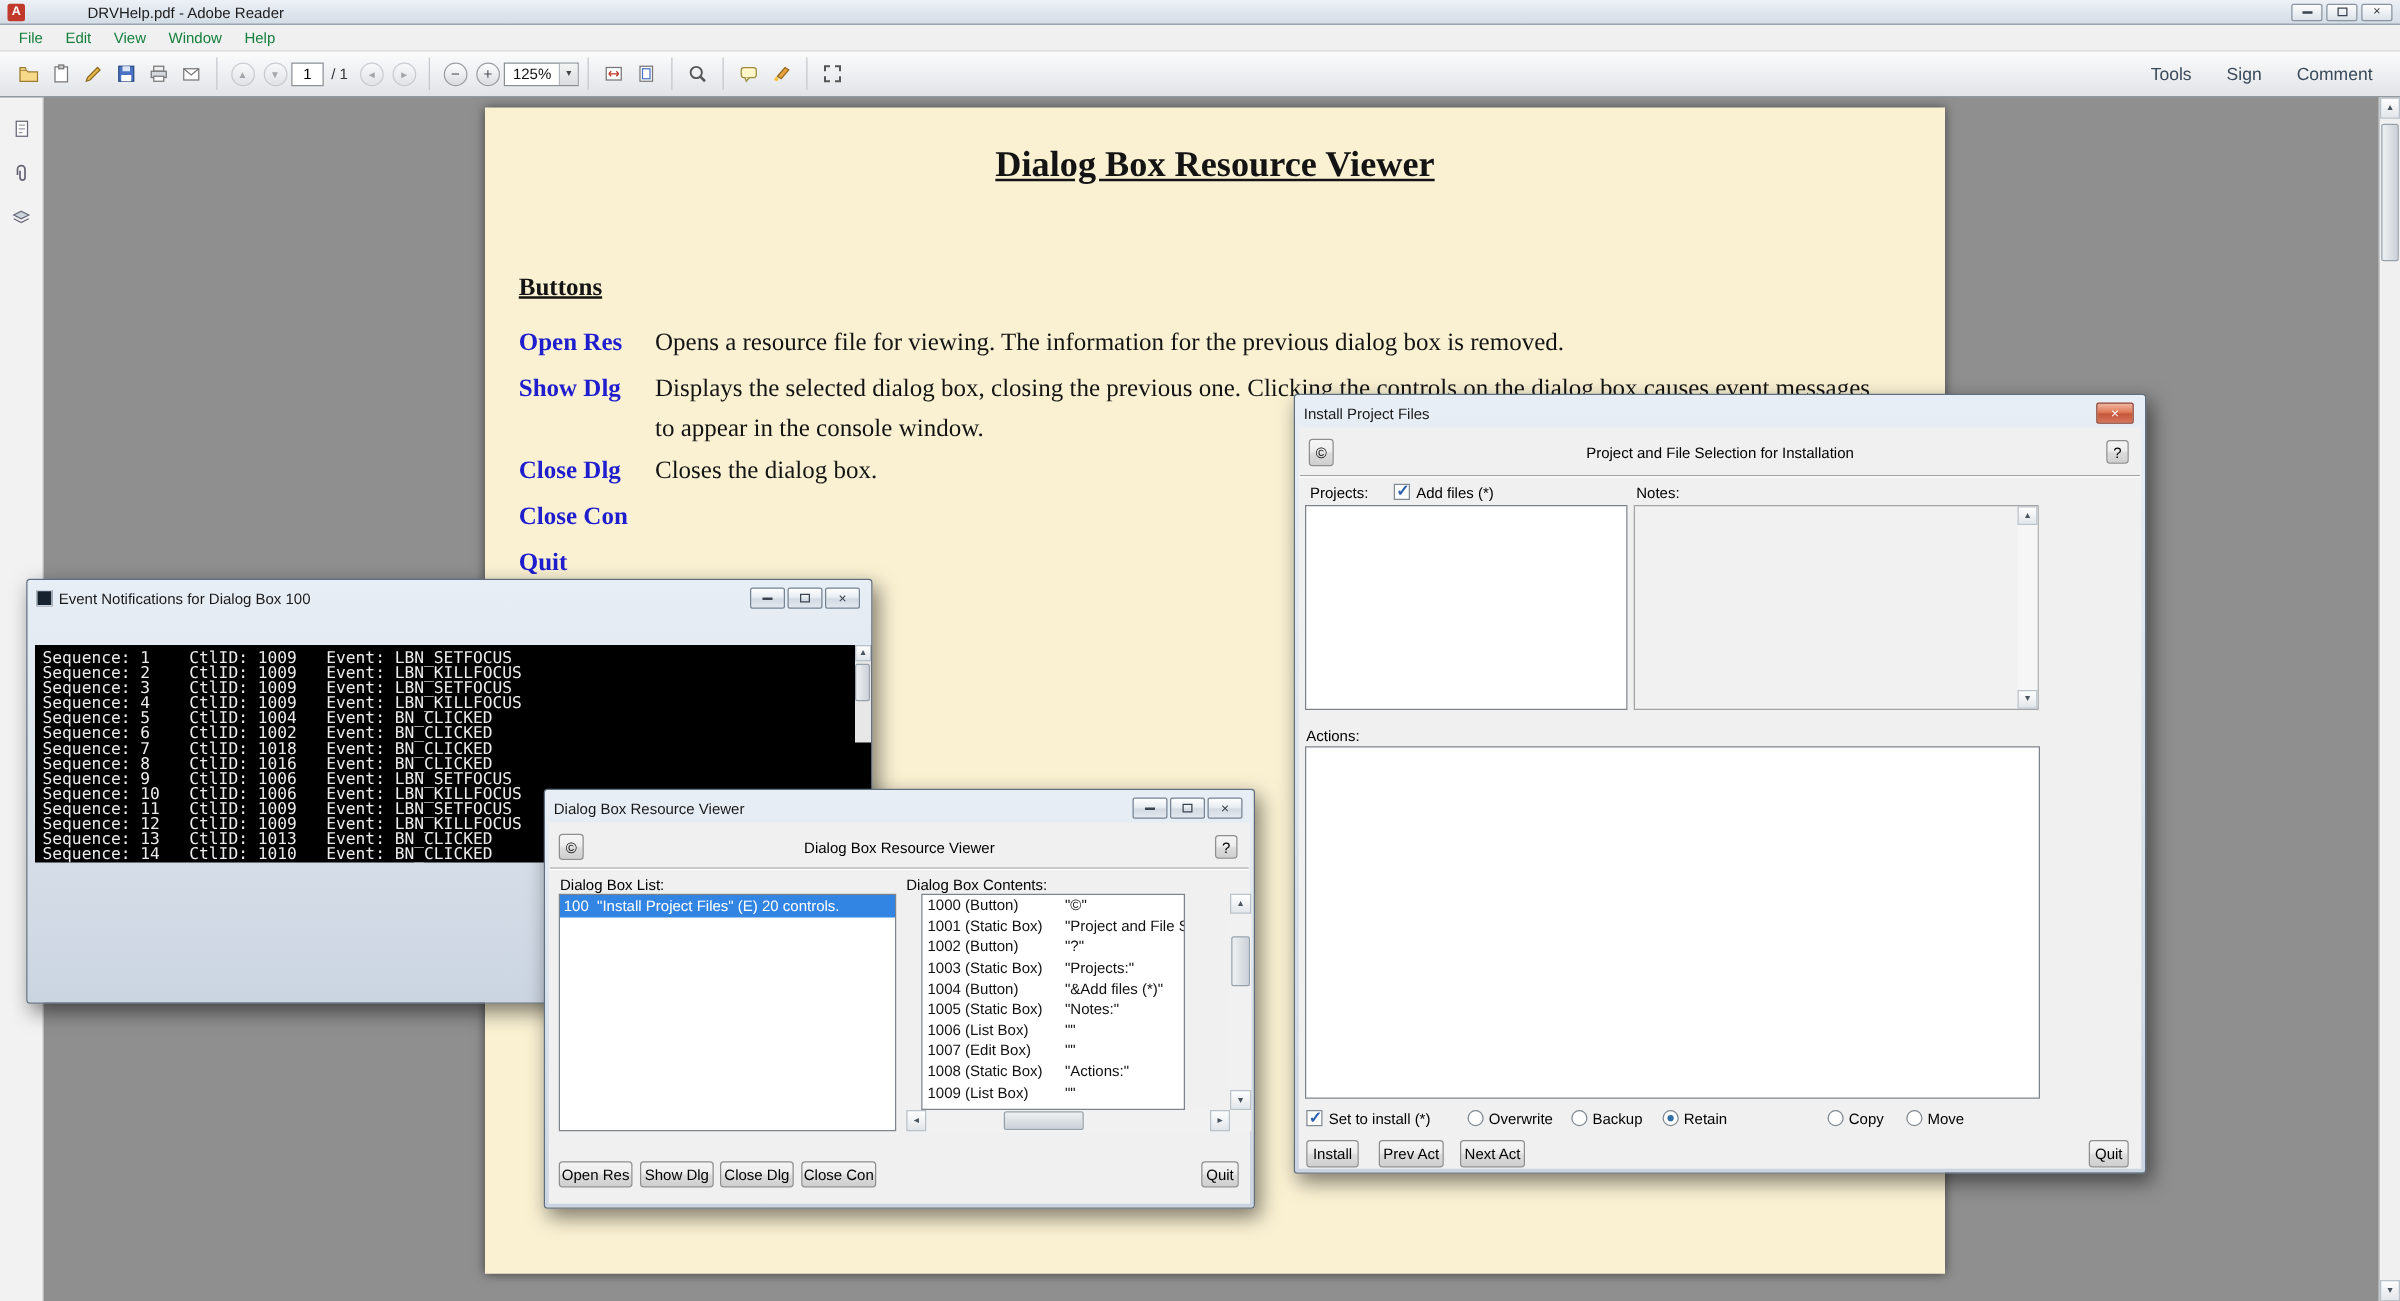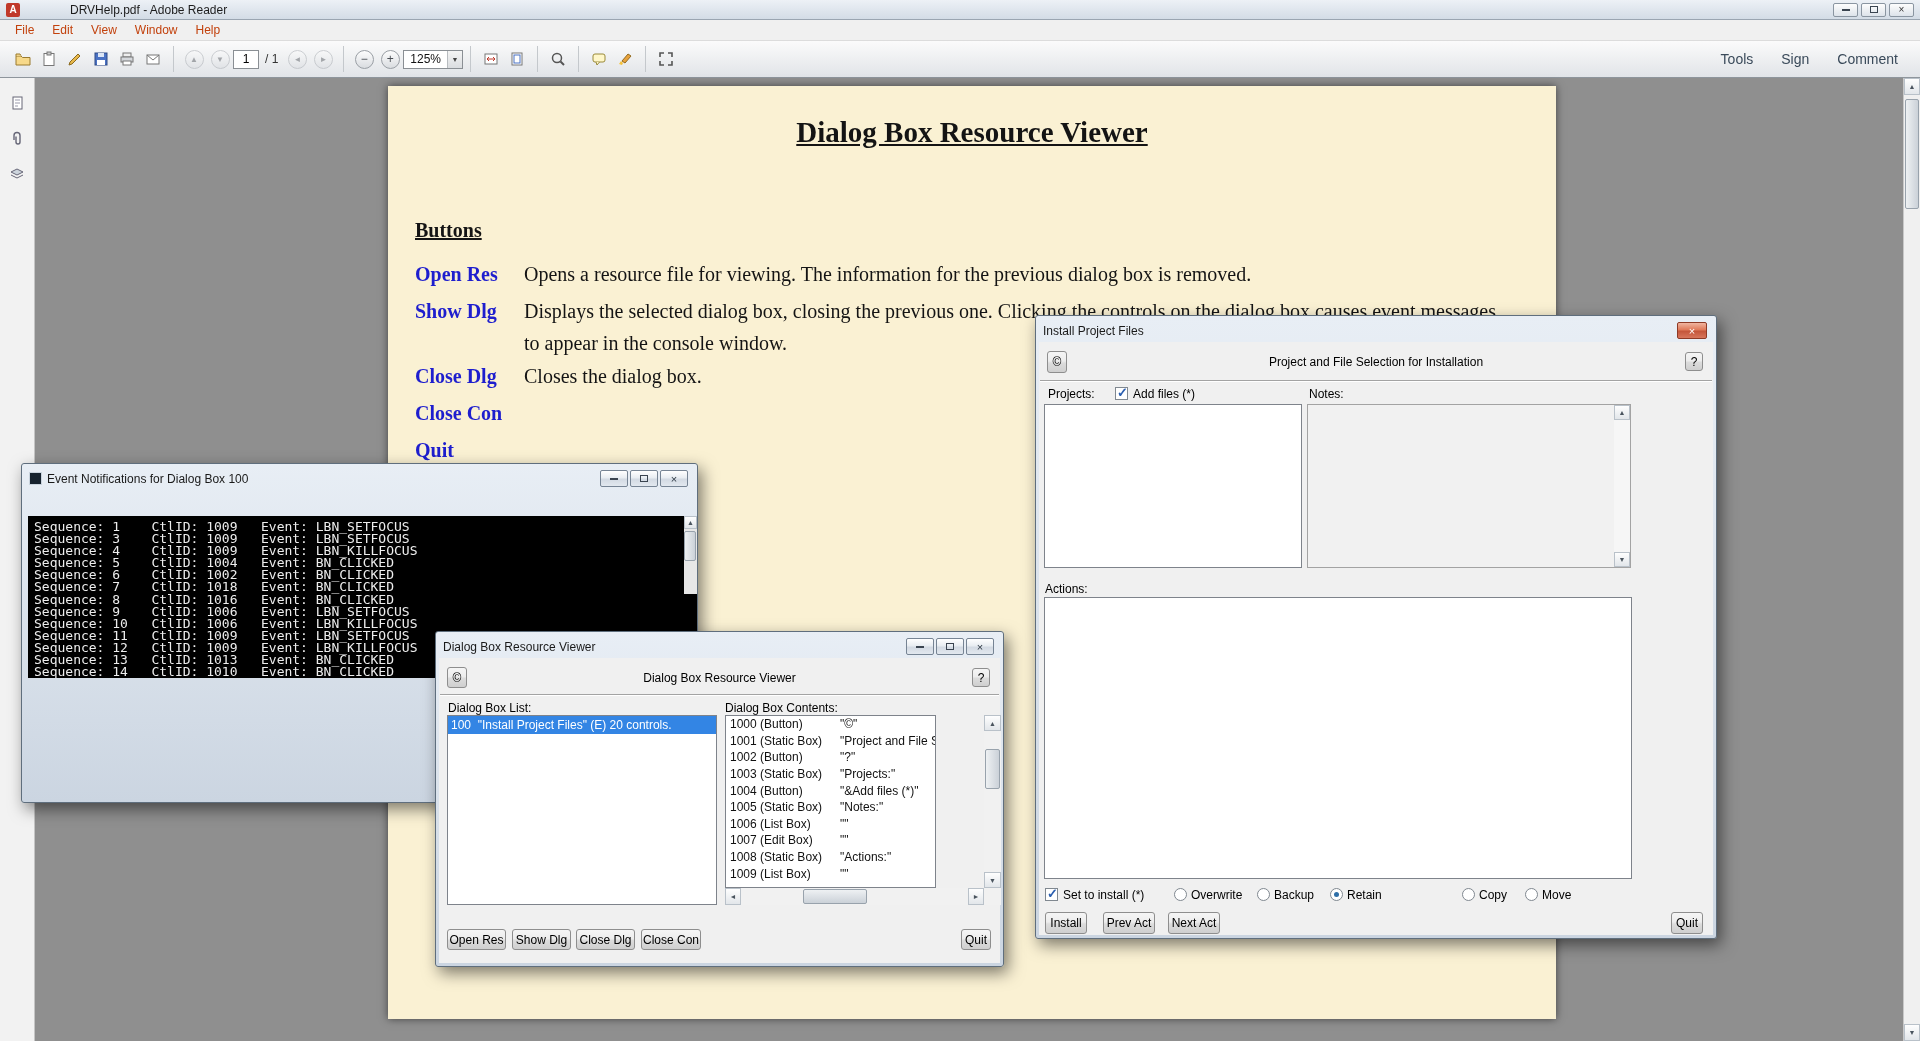--- a/index.html
+++ b/index.html
@@ -10,21 +10,21 @@
   
   .rd-titlebar { left:0; top:0; width:1920px; height:20px; background:linear-gradient(#EDF1F6,#D3DCE6); border-bottom:1px solid #9AA5B1; display:flex; align-items:center; padding:0 6px; gap:6px; }
   .rd-title { font-size:12px; color:#1c1c1c;margin-left:44px; }
   .pdf-ico { width:14px; height:14px; background:#C0392B; border-radius:2px; color:#fff; font-weight:bold; font-size:10px; display:flex; align-items:center; justify-content:center; }
   .rd-winbtns { margin-left:auto; display:flex; gap:3px; }
   .rd-winbtn { width:25px; height:14px; border:1px solid #8A95A1; border-radius:2px; background:linear-gradient(#FDFDFD,#DDE3EA); display:flex; align-items:center; justify-content:center; font-size:10px; color:#333; }
   .gmin { width:8px; height:2px; background:#3A4450; }
   .gmax { width:8px; height:7px; border:1px solid #3A4450; }
 
   .rd-menubar { left:0; top:20px; width:1920px; height:21px; background:#F0F0F0; border-bottom:1px solid #DCDCDC; display:flex; align-items:center; padding-left:6px; }
-  .menu-item { padding:0 9px; font-size:12px; color:#c2410c; height:21px; display:flex; align-items:center; }
+  .menu-item { padding:0 9px; font-size:12px; color:#15803d; height:21px; display:flex; align-items:center; }
 
   .rd-toolbar { left:0; top:41px; width:1920px; height:37px; background:linear-gradient(#FBFBFB,#E1E4E8); border-bottom:1px solid #8E959C; display:flex; align-items:center; padding-left:10px; }
   .tbi { width:26px; height:28px; display:flex; align-items:center; justify-content:center; border-radius:3px; }
   .sep { width:1px; height:26px; background:#C4C8CC; margin:0 7px; }
   .circ { width:19px; height:19px; border-radius:50%; border:1px solid #9A9FA5; background:linear-gradient(#FDFDFD,#D9DCE0); display:flex; align-items:center; justify-content:center; font-size:8px; color:#4A4F55; }
   .dis { opacity:.45; }
   .page-input { width:26px; height:19px; border:1px solid #8A8F94; background:#fff; text-align:center; font-size:12px; font-family:"Liberation Sans",sans-serif; }
   .zoombox { display:flex; align-items:center; border:1px solid #8A8F94; background:#fff; height:19px; }
   .zval { padding:0 6px; font-size:12px; }
   .zcaret { width:15px; height:17px; background:linear-gradient(#F4F4F4,#DADDE0); border-left:1px solid #B8BCC0; font-size:7px; color:#444; display:flex; align-items:center; justify-content:center; }
@@ -279,20 +279,21 @@
           <span class="gmax"></span>
         </span>
       <span class="wbtn">
           <span>×</span>
         </span>
     </span>
   </div>
   <div class="client console-body" style="top:26px;">
     <div style="padding:5px 0 0 6px;">
       <div class="cline">Sequence: 1    CtlID: 1009   Event: LBN_SETFOCUS</div>
+      <div class="cline">Sequence: 2    CtlID: 1009   Event: LBN_KILLFOCUS</div>
       <div class="cline">Sequence: 3    CtlID: 1009   Event: LBN_SETFOCUS</div>
       <div class="cline">Sequence: 4    CtlID: 1009   Event: LBN_KILLFOCUS</div>
       <div class="cline">Sequence: 5    CtlID: 1004   Event: BN_CLICKED</div>
       <div class="cline">Sequence: 6    CtlID: 1002   Event: BN_CLICKED</div>
       <div class="cline">Sequence: 7    CtlID: 1018   Event: BN_CLICKED</div>
       <div class="cline">Sequence: 8    CtlID: 1016   Event: BN_CLICKED</div>
       <div class="cline">Sequence: 9    CtlID: 1006   Event: LBN_SETFOCUS</div>
       <div class="cline">Sequence: 10   CtlID: 1006   Event: LBN_KILLFOCUS</div>
       <div class="cline">Sequence: 11   CtlID: 1009   Event: LBN_SETFOCUS</div>
       <div class="cline">Sequence: 12   CtlID: 1009   Event: LBN_KILLFOCUS</div>
@@ -328,21 +329,21 @@
     <div class="etch" style="top:36px;"></div>
 
     <div class="lbl" style="left:9px;top:43px;">Dialog Box List:</div>
     <div class="lbl" style="left:286px;top:43px;">Dialog Box Contents:</div>
 
     <div class="lb" style="left:8px;top:57px;width:270px;height:190px;">
       <div class="lb-item sel">100  "Install Project Files" (E) 20 controls.</div>
     </div>
 
     <div class="abs" style="left:286px;top:57px;width:276px;height:190px;">
-      <div class="lb" style="left:0;top:0;width:211px;height:173px;">
+      <div class="lb" style="left:12px;top:0;width:211px;height:173px;">
         <div class="crow">
             <span class="cid">1000 (Button)</span>
             <span class="ctxt">"©"</span>
           </div>
         <div class="crow">
             <span class="cid">1001 (Static Box)</span>
             <span class="ctxt">"Project and File Select</span>
           </div>
         <div class="crow">
             <span class="cid">1002 (Button)</span>

